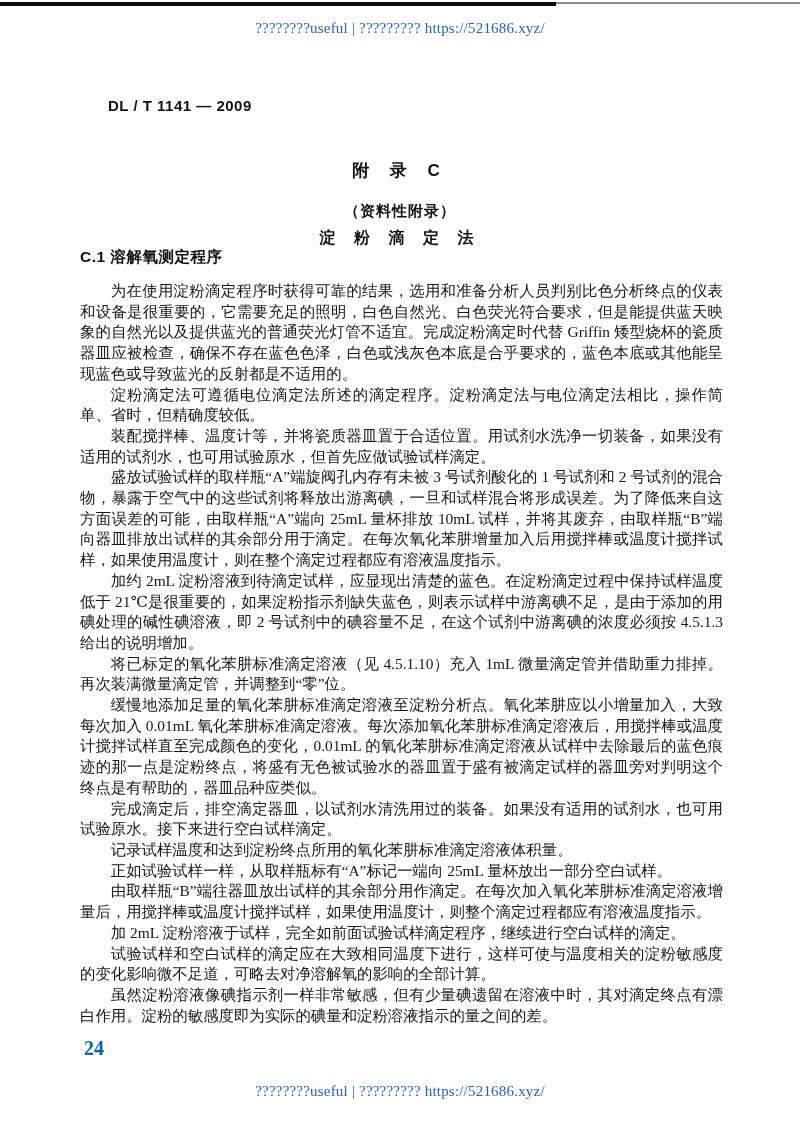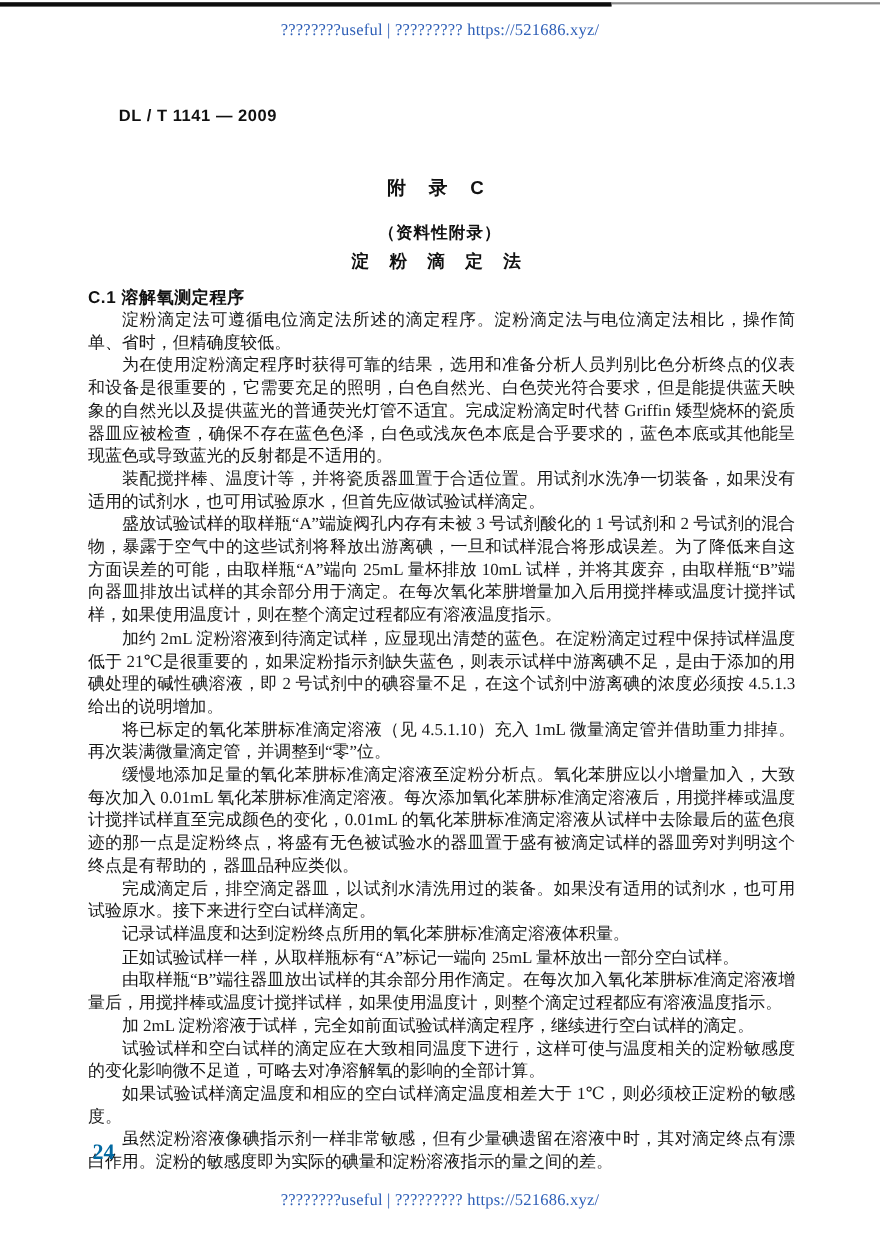--- a/index.html
+++ b/index.html
@@ -41,21 +41,21 @@
     position: absolute; top: 159px; left: 0; width: 800px;
     text-align: center;
     font-family: "Liberation Sans", "DejaVu Sans", sans-serif;
     color: #111;
   }
   .title-line1 { font-size: 17px; font-weight: bold; letter-spacing: 8px; margin-bottom: 20px; }
   .title-line2 { font-size: 15px; font-weight: bold; letter-spacing: 1px; margin-bottom: 7px; }
   .title-line3 { font-size: 16px; font-weight: bold; letter-spacing: 7px; }
 
   .section-heading {
-    position: absolute; left: 80px; top: 260px;
+    position: absolute; left: 80px; top: 247px;
     font-family: "Liberation Sans", "DejaVu Sans", sans-serif;
     font-weight: bold; font-size: 15.5px;
     letter-spacing: 0.5px;
     color: #111;
   }
 
   .body-text {
     position: absolute; left: 80px; top: 281px; width: 643px;
     font-size: 15.4px;
     line-height: 20.7px;
@@ -85,32 +85,31 @@
 
 <div class="title-block">
   <div class="title-line1">附 录 C</div>
   <div class="title-line2">（资料性附录）</div>
   <div class="title-line3">淀 粉 滴 定 法</div>
 </div>
 
 <div class="section-heading">C.1   溶解氧测定程序</div>
 
 <div class="body-text">
+  <p>为在使用淀粉滴定程序时获得可靠的结果，选用和准备分析人员判别比色分析终点的仪表和设备是很重要的，它需要充足的照明，白色自然光、白色荧光符合要求，但是能提供蓝天映象的自然光以及提供蓝光的普通荧光灯管不适宜。完成淀粉滴定时代替 Griffin 矮型烧杯的瓷质器皿应被检查，确保不存在蓝色色泽，白色或浅灰色本底是合乎要求的，蓝色本底或其他能呈现蓝色或导致蓝光的反射都是不适用的。</p>
   <p>淀粉滴定法可遵循电位滴定法所述的滴定程序。淀粉滴定法与电位滴定法相比，操作简单、省时，但精确度较低。</p>
-  <p>为在使用淀粉滴定程序时获得可靠的结果，选用和准备分析人员判别比色分析终点的仪表和设备是很重要的，它需要充足的照明，白色自然光、白色荧光符合要求，但是能提供蓝天映象的自然光以及提供蓝光的普通荧光灯管不适宜。完成淀粉滴定时代替 Griffin 矮型烧杯的瓷质器皿应被检查，确保不存在蓝色色泽，白色或浅灰色本底是合乎要求的，蓝色本底或其他能呈现蓝色或导致蓝光的反射都是不适用的。</p>
   <p>装配搅拌棒、温度计等，并将瓷质器皿置于合适位置。用试剂水洗净一切装备，如果没有适用的试剂水，也可用试验原水，但首先应做试验试样滴定。</p>
   <p>盛放试验试样的取样瓶“A”端旋阀孔内存有未被 3 号试剂酸化的 1 号试剂和 2 号试剂的混合物，暴露于空气中的这些试剂将释放出游离碘，一旦和试样混合将形成误差。为了降低来自这方面误差的可能，由取样瓶“A”端向 25mL 量杯排放 10mL 试样，并将其废弃，由取样瓶“B”端向器皿排放出试样的其余部分用于滴定。在每次氧化苯肼增量加入后用搅拌棒或温度计搅拌试样，如果使用温度计，则在整个滴定过程都应有溶液温度指示。</p>
   <p>加约 2mL 淀粉溶液到待滴定试样，应显现出清楚的蓝色。在淀粉滴定过程中保持试样温度低于 21℃是很重要的，如果淀粉指示剂缺失蓝色，则表示试样中游离碘不足，是由于添加的用碘处理的碱性碘溶液，即 2 号试剂中的碘容量不足，在这个试剂中游离碘的浓度必须按 4.5.1.3 给出的说明增加。</p>
   <p>将已标定的氧化苯肼标准滴定溶液（见 4.5.1.10）充入 1mL 微量滴定管并借助重力排掉。再次装满微量滴定管，并调整到“零”位。</p>
   <p>缓慢地添加足量的氧化苯肼标准滴定溶液至淀粉分析点。氧化苯肼应以小增量加入，大致每次加入 0.01mL 氧化苯肼标准滴定溶液。每次添加氧化苯肼标准滴定溶液后，用搅拌棒或温度计搅拌试样直至完成颜色的变化，0.01mL 的氧化苯肼标准滴定溶液从试样中去除最后的蓝色痕迹的那一点是淀粉终点，将盛有无色被试验水的器皿置于盛有被滴定试样的器皿旁对判明这个终点是有帮助的，器皿品种应类似。</p>
   <p>完成滴定后，排空滴定器皿，以试剂水清洗用过的装备。如果没有适用的试剂水，也可用试验原水。接下来进行空白试样滴定。</p>
   <p>记录试样温度和达到淀粉终点所用的氧化苯肼标准滴定溶液体积量。</p>
   <p>正如试验试样一样，从取样瓶标有“A”标记一端向 25mL 量杯放出一部分空白试样。</p>
   <p>由取样瓶“B”端往器皿放出试样的其余部分用作滴定。在每次加入氧化苯肼标准滴定溶液增量后，用搅拌棒或温度计搅拌试样，如果使用温度计，则整个滴定过程都应有溶液温度指示。</p>
   <p>加 2mL 淀粉溶液于试样，完全如前面试验试样滴定程序，继续进行空白试样的滴定。</p>
   <p>试验试样和空白试样的滴定应在大致相同温度下进行，这样可使与温度相关的淀粉敏感度的变化影响微不足道，可略去对净溶解氧的影响的全部计算。</p>
-  <p>如果试验试样滴定温度和相应的空白试样滴定温度相差大于 1℃，则必须校正淀粉的敏感度。</p>
   <p>虽然淀粉溶液像碘指示剂一样非常敏感，但有少量碘遗留在溶液中时，其对滴定终点有漂白作用。淀粉的敏感度即为实际的碘量和淀粉溶液指示的量之间的差。</p>
 </div>
 
 <div class="page-number">24</div>
 
 <div class="watermark bottom" style="color: rgb(46, 95, 183);">????????useful | ????????? https://521686.xyz/</div>
 
 </body></html>

